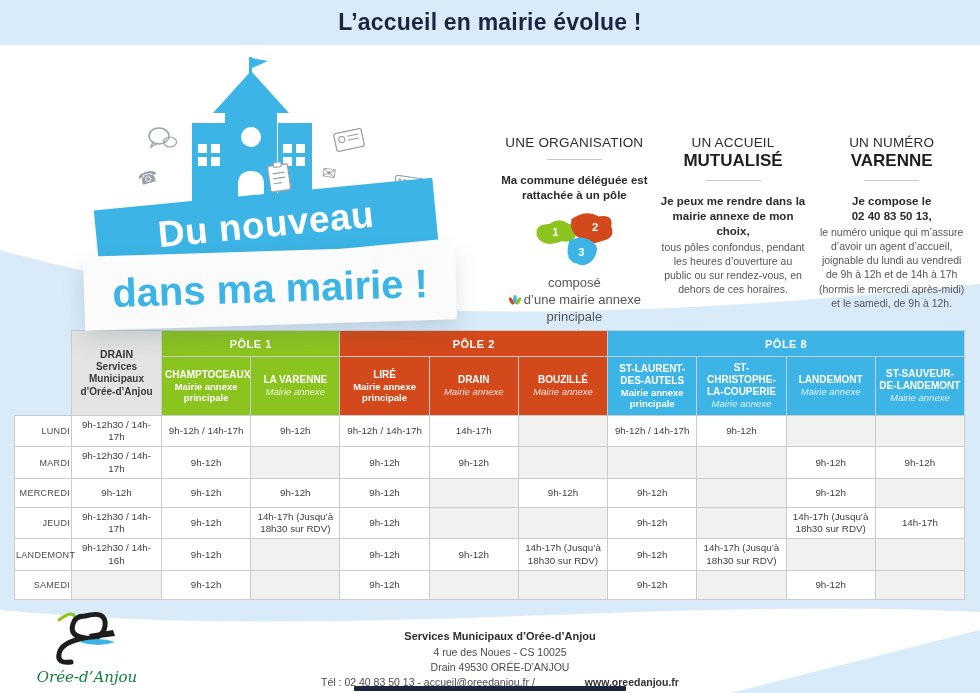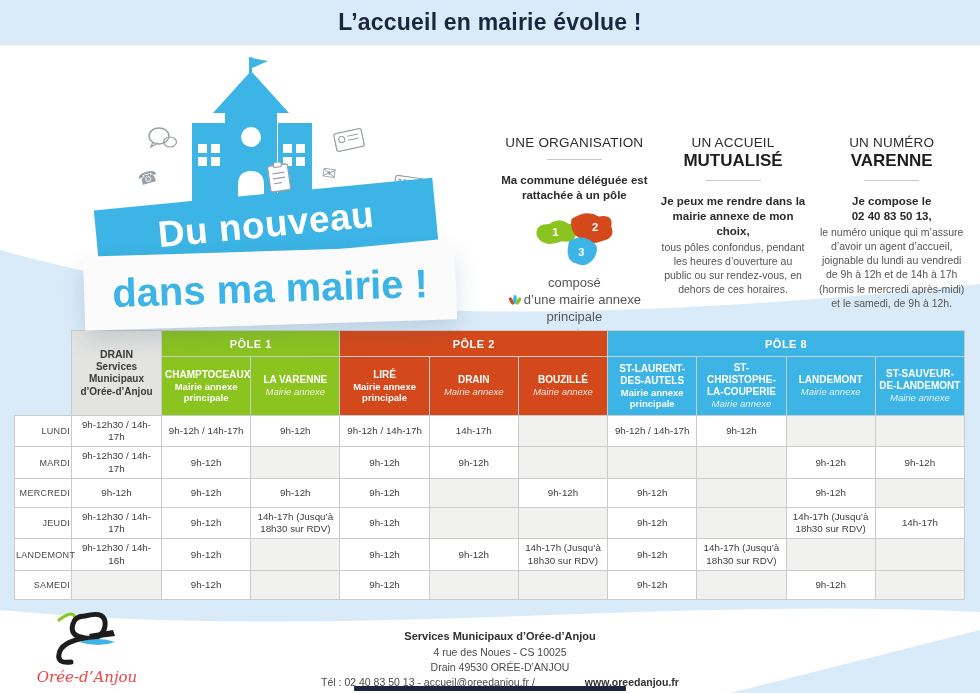--- a/index.html
+++ b/index.html
@@ -50,21 +50,21 @@
   .csub{font-size:9.5px;line-height:1.15;margin-top:1px;}
   .csub.it{font-style:italic;font-weight:400;opacity:.85;}
   .csub.b{font-weight:800;}
   .day{background:#fff;font-size:9px;letter-spacing:.3px;color:#4a4a4a;text-align:right;
        font-weight:500;height:26px;}
   .slot{background:#fff;font-size:9.8px;color:#3d3d3d;text-align:center;padding:3px 2px;line-height:1.25;}
   .slot.empty{background:var(--emptycell);}
 
   
   .footer-logo{position:absolute;left:32px;top:606px;z-index:2;text-align:center;width:110px;}
-  .logo-text{font-family:"DejaVu Serif",serif;font-style:italic;font-size:15px;color:#ef4444;margin-top:-4px;}
+  .logo-text{font-family:"DejaVu Serif",serif;font-style:italic;font-size:15px;color:#15803d;margin-top:-4px;}
   .addr{position:absolute;left:290px;top:629px;width:420px;text-align:center;z-index:2;
         color:#4a4a4a;font-size:10.5px;line-height:1.45;}
   .addr .org{font-weight:800;color:#2f2f2f;font-size:11px;}
   .addr .site{font-weight:700;color:#333;margin-left:47px;}
   .navy-bar{position:absolute;left:354px;top:686px;width:272px;height:5px;background:var(--navy);
             z-index:2;border-radius:1px;}
 </style>
 </head>
 <body>
 

